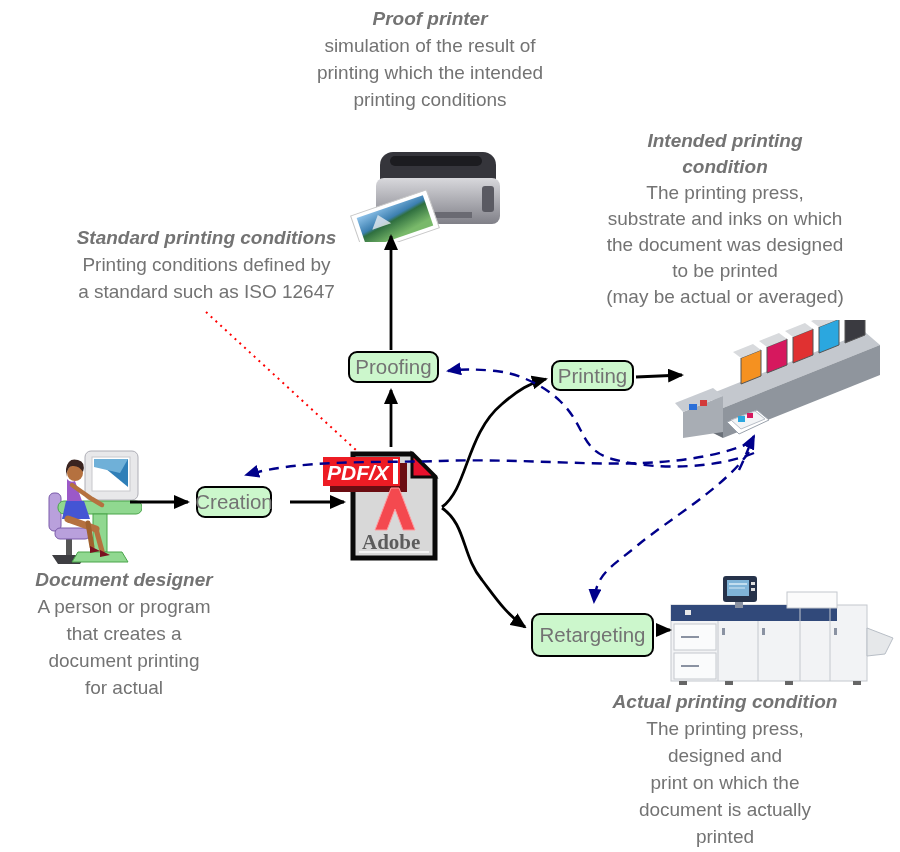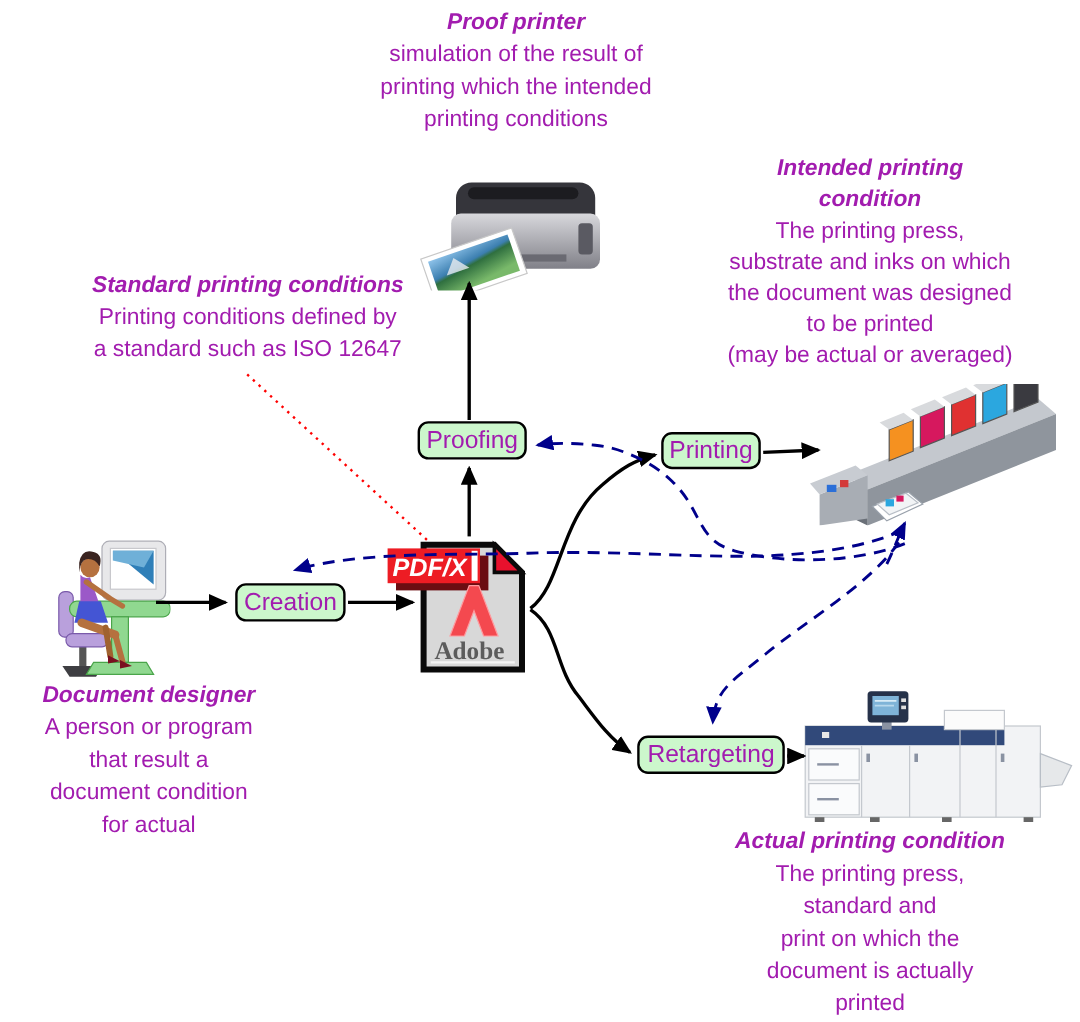--- a/index.html
+++ b/index.html
@@ -1,17 +1,17 @@
 <!DOCTYPE html>
 <html><head>
 <meta charset="utf-8">
 <style>
   html,body{margin:0;padding:0;background:#fff;}
   #stage{position:relative;width:900px;height:852px;background:#fff;overflow:hidden;
-         font-family:"Liberation Sans",sans-serif;color:#a21caf;}
+         font-family:"Liberation Sans",sans-serif;color:#737373;}
   .tblock{position:absolute;text-align:center;font-size:19px;line-height:27px;}
   .tblock .ttl{font-weight:bold;font-style:italic;}
   .pbox{position:absolute;background:#ccf7cc;border:2.5px solid #000;border-radius:9px;
         box-sizing:border-box;display:flex;align-items:center;justify-content:center;
         font-size:20.5px;}
   .imgwrap{position:absolute;}
   svg{display:block;}
   #arrow-layer{position:absolute;left:0;top:0;pointer-events:none;}
 </style>
 </head>
@@ -38,44 +38,44 @@
 
   <div class="tblock" style="left:40px;top:224px;width:333px;">
     <div class="ttl">Standard printing conditions</div>
     <div>Printing conditions defined by</div>
     <div>a standard such as ISO 12647</div>
   </div>
 
   <div class="tblock" style="left:5px;top:566px;width:238px;">
     <div class="ttl">Document designer</div>
     <div>A person or program</div>
-    <div>that result a</div>
-    <div>document condition</div>
+    <div>that creates a</div>
+    <div>document printing</div>
     <div>for actual</div>
   </div>
 
   <div class="tblock" style="left:555px;top:688px;width:340px;">
     <div class="ttl">Actual printing condition</div>
     <div>The printing press,</div>
-    <div>standard and</div>
+    <div>designed and</div>
     <div>print on which the</div>
     <div>document is actually</div>
     <div>printed</div>
   </div>
 
   <div class="pbox" style="left:348px;top:351px;width:91px;height:32px;">
     <span>Proofing</span>
   </div>
   <div class="pbox" style="left:551px;top:360px;width:83px;height:31px;">
     <span>Printing</span>
   </div>
-  <div class="pbox" style="left:196px;top:486px;width:92px;height:32px;">
+  <div class="pbox" style="left:196px;top:486px;width:76px;height:32px;">
     <span>Creation</span>
   </div>
-  <div class="pbox" style="left:531px;top:613px;width:123px;height:32px;">
+  <div class="pbox" style="left:531px;top:613px;width:123px;height:44px;">
     <span>Retargeting</span>
   </div>
 
   <div class="imgwrap" style="left:350px;top:146px;">
     <svg width="155" height="96" viewBox="0 0 155 96">
       <defs>
         <linearGradient id="pbody" x1="0" y1="0" x2="0" y2="1">
           <stop offset="0" stop-color="#d8d8dc"></stop>
             <stop offset="1" stop-color="#808088"></stop>
         </linearGradient>

